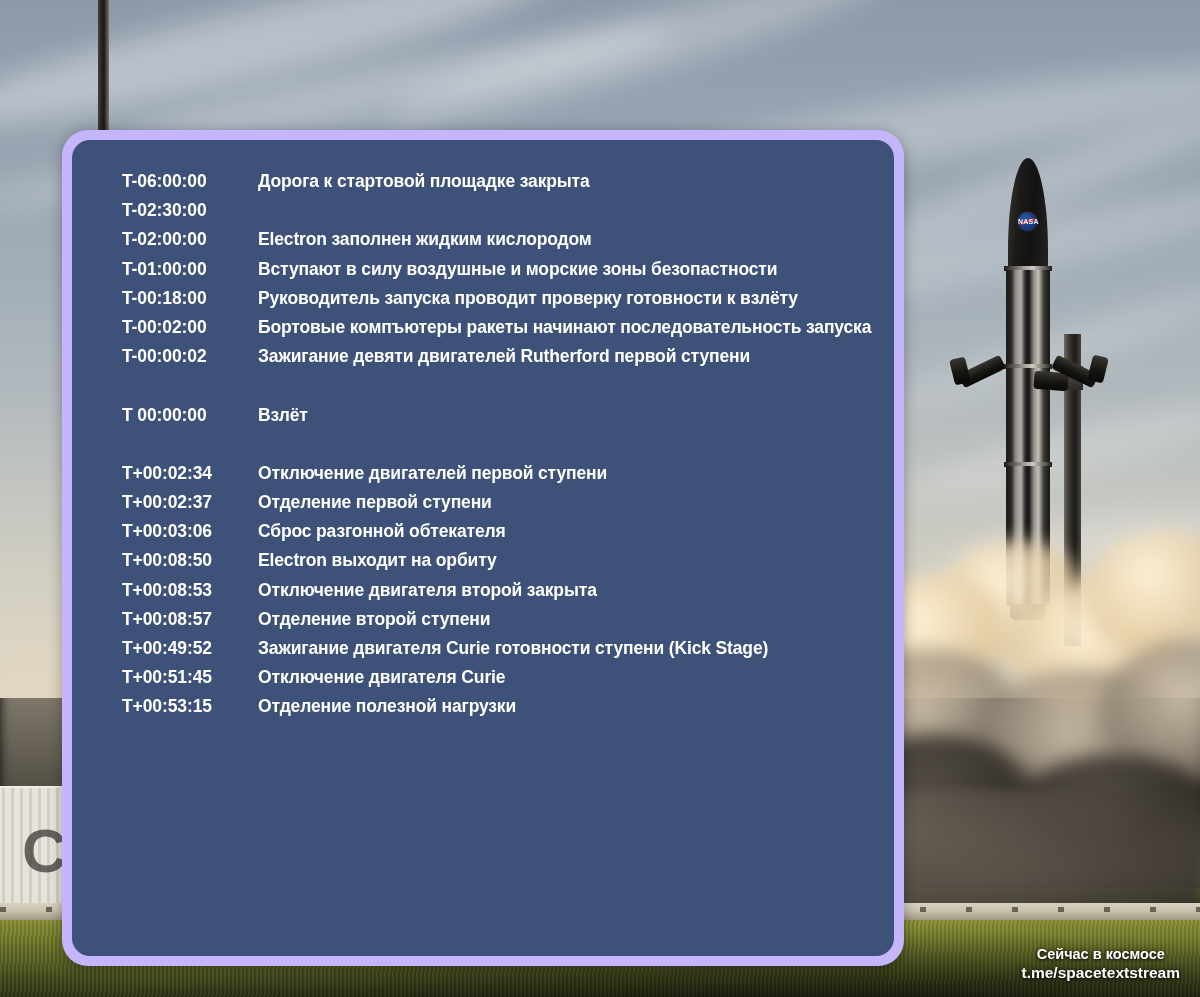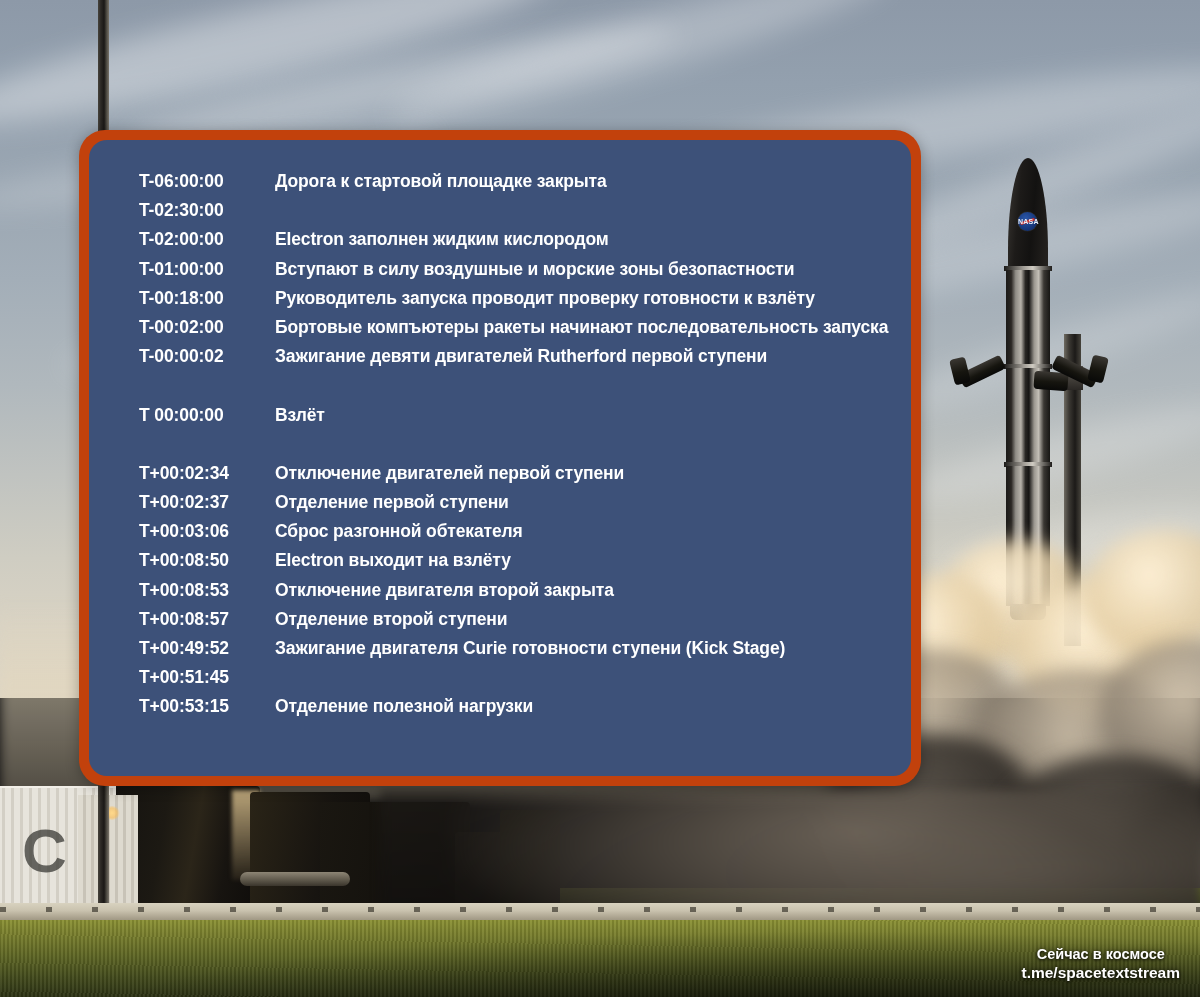--- a/index.html
+++ b/index.html
@@ -224,23 +224,23 @@
     background:
       radial-gradient(ellipse at 58% 20%, rgba(120,110,98,.8), rgba(40,36,32,0) 62%),
       radial-gradient(ellipse at 80% 40%, rgba(70,64,56,.9), rgba(20,18,16,0) 65%),
       linear-gradient(180deg, rgba(32,29,26,.55), rgba(12,11,10,.95));
     filter: blur(5px);
   }
 
   
   .panel {
     position: absolute;
-    left: 79px; top: 130px;
-    width: 842px; height: 656px;
-    background: #c2410c;
+    left: 62px; top: 130px;
+    width: 842px; height: 836px;
+    background: #c4b5fd;
     border-radius: 26px;
     box-shadow: 0 2px 14px rgba(0,0,0,.30);
     padding: 10px;
   }
   .panel-inner {
     width: 100%; height: 100%;
     background: #3d5179;
     border-radius: 18px;
     padding: 31px 0 0 50px;
   }
@@ -403,36 +403,37 @@
           <li class="tl-row">
             <span class="tl-time">T+00:02:37</span>
             <span class="tl-desc">Отделение первой ступени</span>
           </li>
           <li class="tl-row">
             <span class="tl-time">T+00:03:06</span>
             <span class="tl-desc">Сброс разгонной обтекателя</span>
           </li>
           <li class="tl-row">
             <span class="tl-time">T+00:08:50</span>
-            <span class="tl-desc">Electron выходит на взлёту</span>
+            <span class="tl-desc">Electron выходит на орбиту</span>
           </li>
           <li class="tl-row">
             <span class="tl-time">T+00:08:53</span>
             <span class="tl-desc">Отключение двигателя второй закрыта</span>
           </li>
           <li class="tl-row">
             <span class="tl-time">T+00:08:57</span>
             <span class="tl-desc">Отделение второй ступени</span>
           </li>
           <li class="tl-row">
             <span class="tl-time">T+00:49:52</span>
             <span class="tl-desc">Зажигание двигателя Curie готовности ступени (Kick Stage)</span>
           </li>
           <li class="tl-row">
             <span class="tl-time">T+00:51:45</span>
+            <span class="tl-desc">Отключение двигателя Curie</span>
           </li>
           <li class="tl-row">
             <span class="tl-time">T+00:53:15</span>
             <span class="tl-desc">Отделение полезной нагрузки</span>
           </li>
         </ul>
     </div>
   </div>
 
   <div class="watermark">

